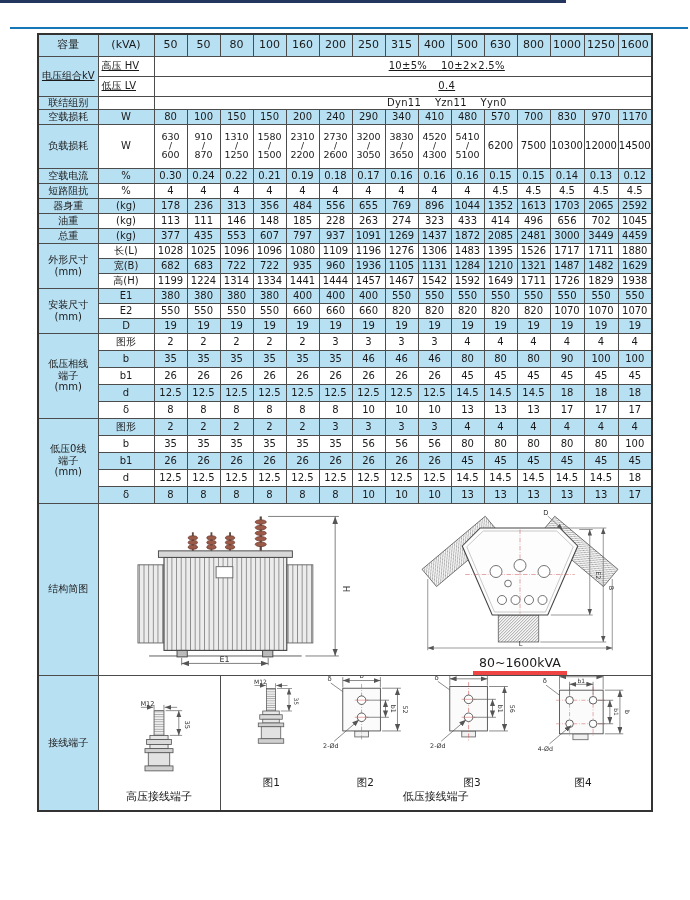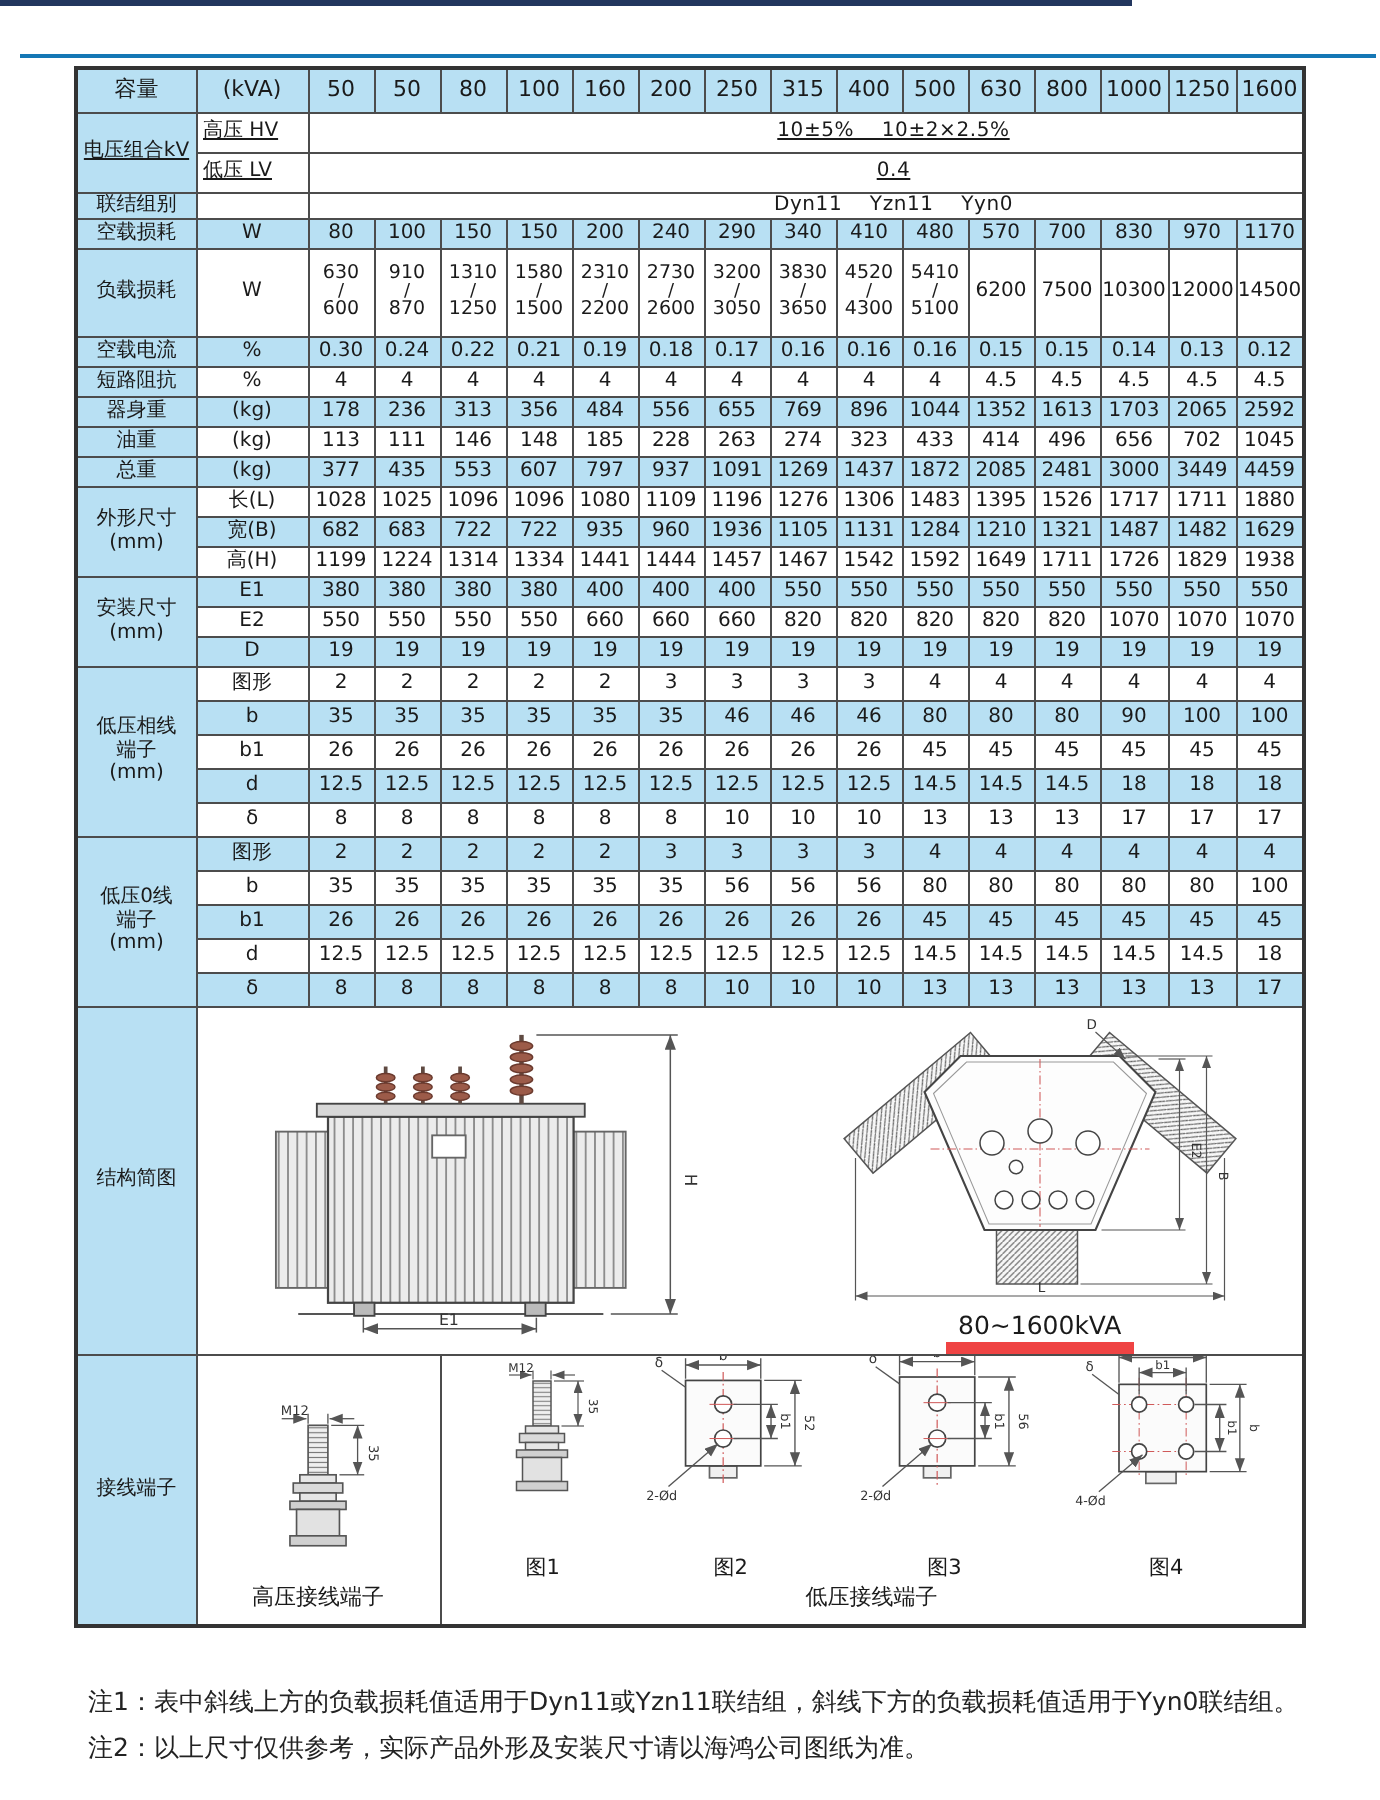--- a/index.html
+++ b/index.html
@@ -28,21 +28,21 @@
   tr.k-group td { height:13px; }
   tr.k-load td { height:44px; }
   tr.k-term td { height:17px; }
   td.merged { text-align:center; text-indent:88px; letter-spacing:0.3px; }
   .fr-top,.fr-bot { font-size:9.5px; line-height:1.05; }
   .fr-sl { font-size:9px; line-height:0.9; }
 
   td.diagram-cell { height:166px; background:#fff; }
   .struct-wrap { display:flex; justify-content:space-around; align-items:center; width:100%; height:100%; }
   .tv-col { display:flex; flex-direction:column; align-items:center; }
-  .tv-caption { font-size:12.5px; border-bottom:6px solid #ef4444; padding:0 6px 1px 6px; margin-top:2px; }
+  .tv-caption { font-size:12.5px; border-bottom:4px solid #ef4444; padding:0 6px 1px 6px; margin-top:2px; }
 
   td.hv-cell, td.lv-cell { height:137px; background:#fff; vertical-align:bottom; }
   .term-col { display:flex; flex-direction:column; align-items:center; justify-content:flex-end; height:134px; }
   .figs-row { display:flex; justify-content:space-evenly; align-items:flex-end; width:100%; }
   .fig { display:flex; flex-direction:column; align-items:center; }
   .fig-caption { font-size:10.5px; margin-top:16px; }
   .term-caption { font-size:11px; margin:3px 0 6px 0; }
 
   .notes { position:absolute; left:44px; top:840px; width:640px; font-size:12.5px; line-height:1.8; color:#222; }
   svg text { font-family:"DejaVu Sans", sans-serif; fill:#333; }
@@ -880,17 +880,13 @@
                 <div class="fig-caption">图4</div>
               </div>
             </div>
             <div class="term-caption">低压接线端子</div>
           </div>
         </td>
       </tr>
     </tbody>
   </table>
 
-  <div class="notes">
-    <div>注1：表中斜线上方的负载损耗值适用于Dyn11或Yzn11联结组，斜线下方的负载损耗值适用于Yyn0联结组。</div>
-    <div>注2：以上尺寸仅供参考，实际产品外形及安装尺寸请以海鸿公司图纸为准。</div>
-  </div>
 </div>
 
 </body></html>

